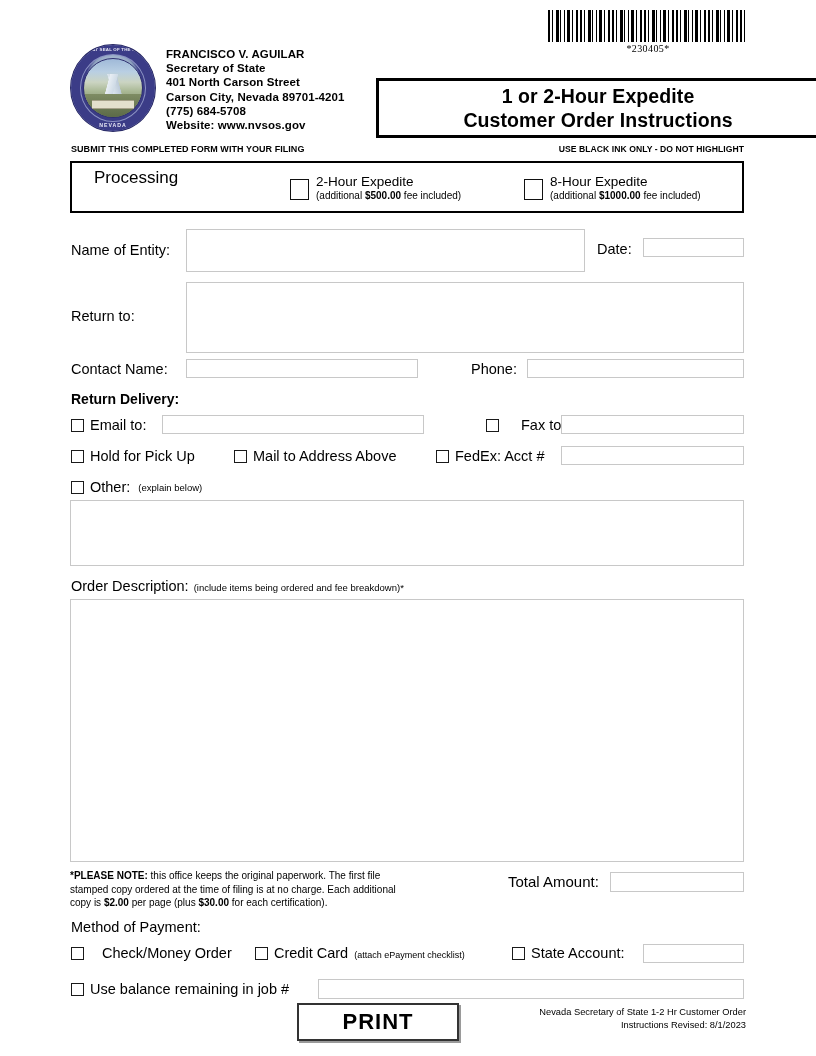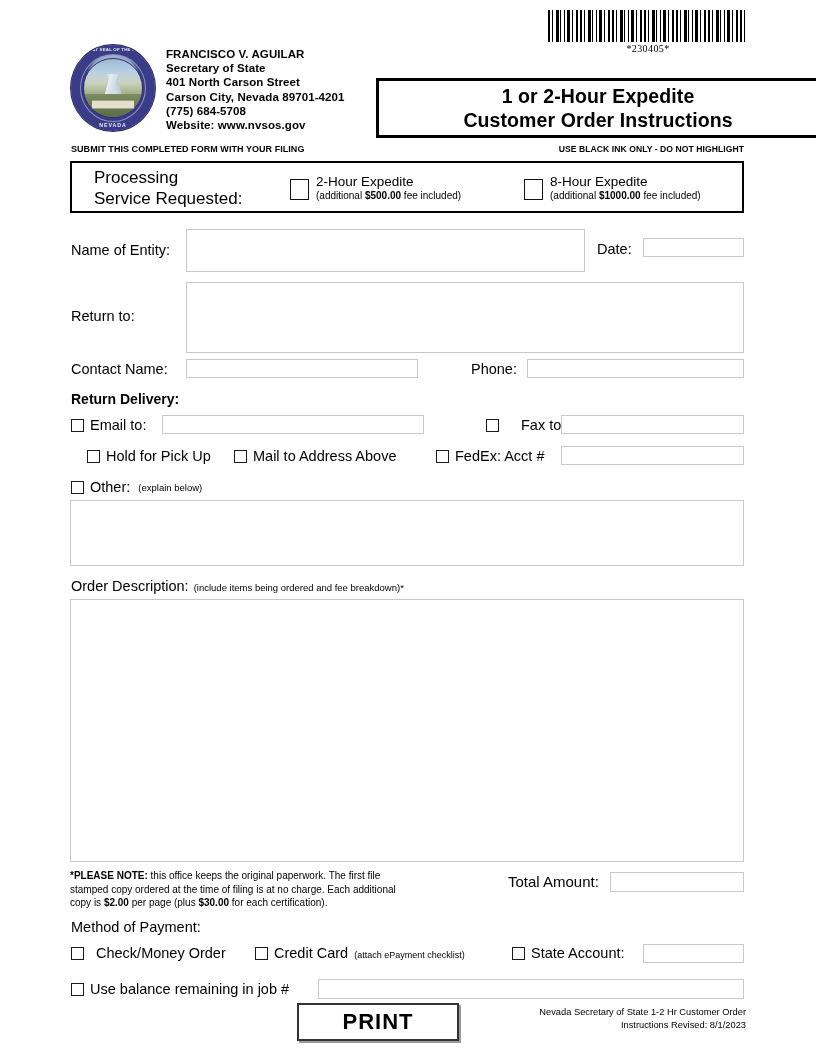--- a/index.html
+++ b/index.html
@@ -274,21 +274,20 @@
     <div class="t">1 or 2-Hour Expedite</div>
     <div class="t">Customer Order Instructions</div>
   </div>
 
   <div id="submit-note">SUBMIT THIS COMPLETED FORM  WITH YOUR FILING</div>
   <div id="ink-note">USE BLACK INK ONLY - DO NOT HIGHLIGHT</div>
 
   <div id="proc-box">
     <div id="proc-label">
       <div>Processing</div>
-      <div>Service Requested:</div>
     </div>
 
     <div class="expedite" style="left:218px; top:11px;">
       <div class="cb"></div>
       <div>
         <div class="txt1">2-Hour Expedite</div>
         <div class="txt2"><span>(additional </span><b>$500.00</b><span> fee included)</span></div>
       </div>
     </div>
 
@@ -323,21 +322,21 @@
     <span class="lbl" style="font-size:14.5px;">Email to:</span>
   </div>
   <input class="field abs" style="left: 162px; top: 415px; width: 262px; height: 19px;" value="">
 
   <div class="abs row" style="left:486px; top:417px; gap:22px;">
     <span class="cbox"></span>
     <span class="lbl" style="font-size:14.5px;">Fax to:</span>
   </div>
   <input class="field abs" style="left: 561px; top: 415px; width: 183px; height: 19px;" value="">
 
-  <div class="abs row" style="left:71px; top:448px; gap:6px;margin-left:16px;">
+  <div class="abs row" style="left:71px; top:448px; gap:6px;">
     <span class="cbox"></span>
     <span class="lbl" style="font-size:14.5px;">Hold for Pick Up</span>
   </div>
 
   <div class="abs row" style="left:234px; top:448px; gap:6px;">
     <span class="cbox"></span>
     <span class="lbl" style="font-size:14.5px;">Mail to Address Above</span>
   </div>
 
   <div class="abs row" style="left:436px; top:448px; gap:6px;">
@@ -363,21 +362,21 @@
     <div><b>*PLEASE NOTE:</b><span>  this office keeps the original paperwork.  The first file</span></div>
     <div>stamped copy ordered at the time of filing is at no charge.  Each additional</div>
     <div><span>copy is </span><b>$2.00</b><span> per page (plus </span><b>$30.00</b><span> for each certification).</span></div>
   </div>
 
   <div class="abs lbl" style="left:508px; top:873px; font-size:15px;">Total Amount:</div>
   <input class="field abs" style="left: 610px; top: 872px; width: 134px; height: 20px;" value="">
 
   <div class="abs lbl" style="left:71px; top:919px; font-size:14.5px;">Method of Payment:</div>
 
-  <div class="abs row" style="left:71px; top:945px; gap:12px;">
+  <div class="abs row" style="left:71px; top:945px; gap:18px;">
     <span class="cbox"></span>
     <span class="lbl" style="font-size:14.5px;">Check/Money Order</span>
   </div>
 
   <div class="abs row" style="left:255px; top:945px; gap:6px; align-items:baseline;">
     <span class="cbox" style="position:relative; top:2px;"></span>
     <span class="lbl" style="font-size:14.5px;">Credit Card</span>
     <span class="lbl" style="font-size:9px;">(attach ePayment checklist)</span>
   </div>
 

